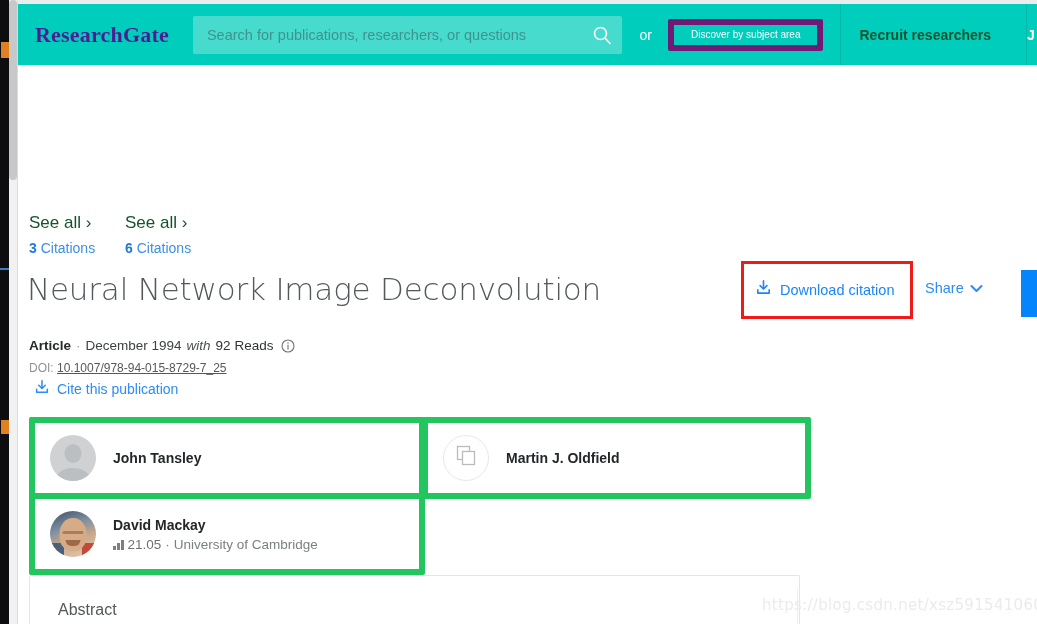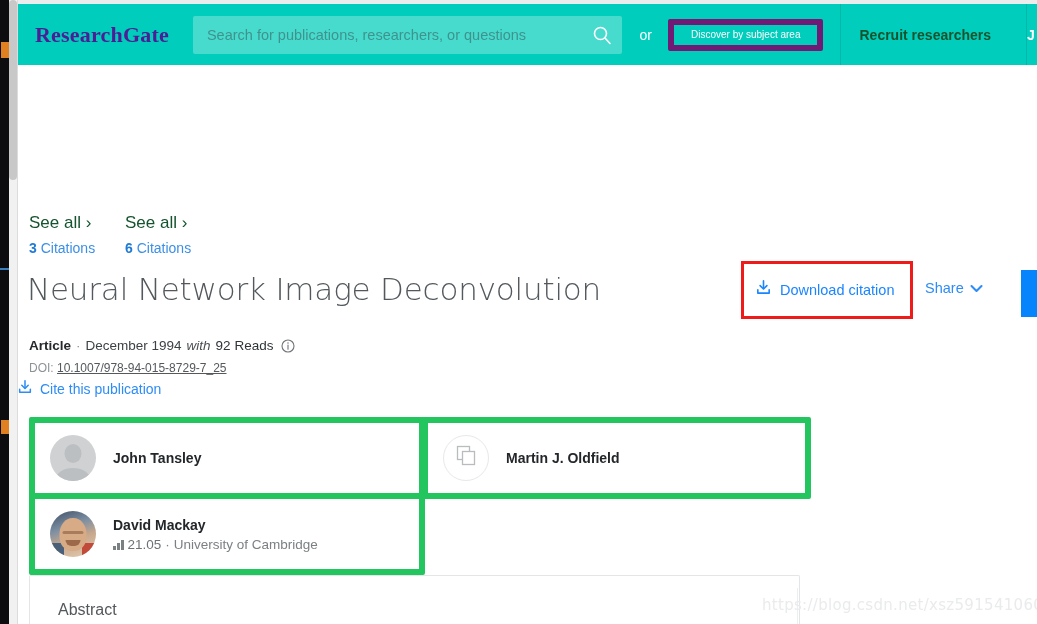--- a/index.html
+++ b/index.html
@@ -262,21 +262,21 @@
     white-space: nowrap;
   }
   .doi-line .doi-value {
     color: #55595c;
     text-decoration: underline;
     cursor: pointer;
   }
 
   .cite-line {
     position: absolute;
-    left: 0; top: 314px;
+    left: 17px; top: 314px;
     display: flex;
     align-items: center;
     gap: 7px;
     cursor: pointer;
   }
   .cite-line .label { color: #2d8cf5; font-size: 14px; }
 
   
   .author-card {
     position: absolute;

